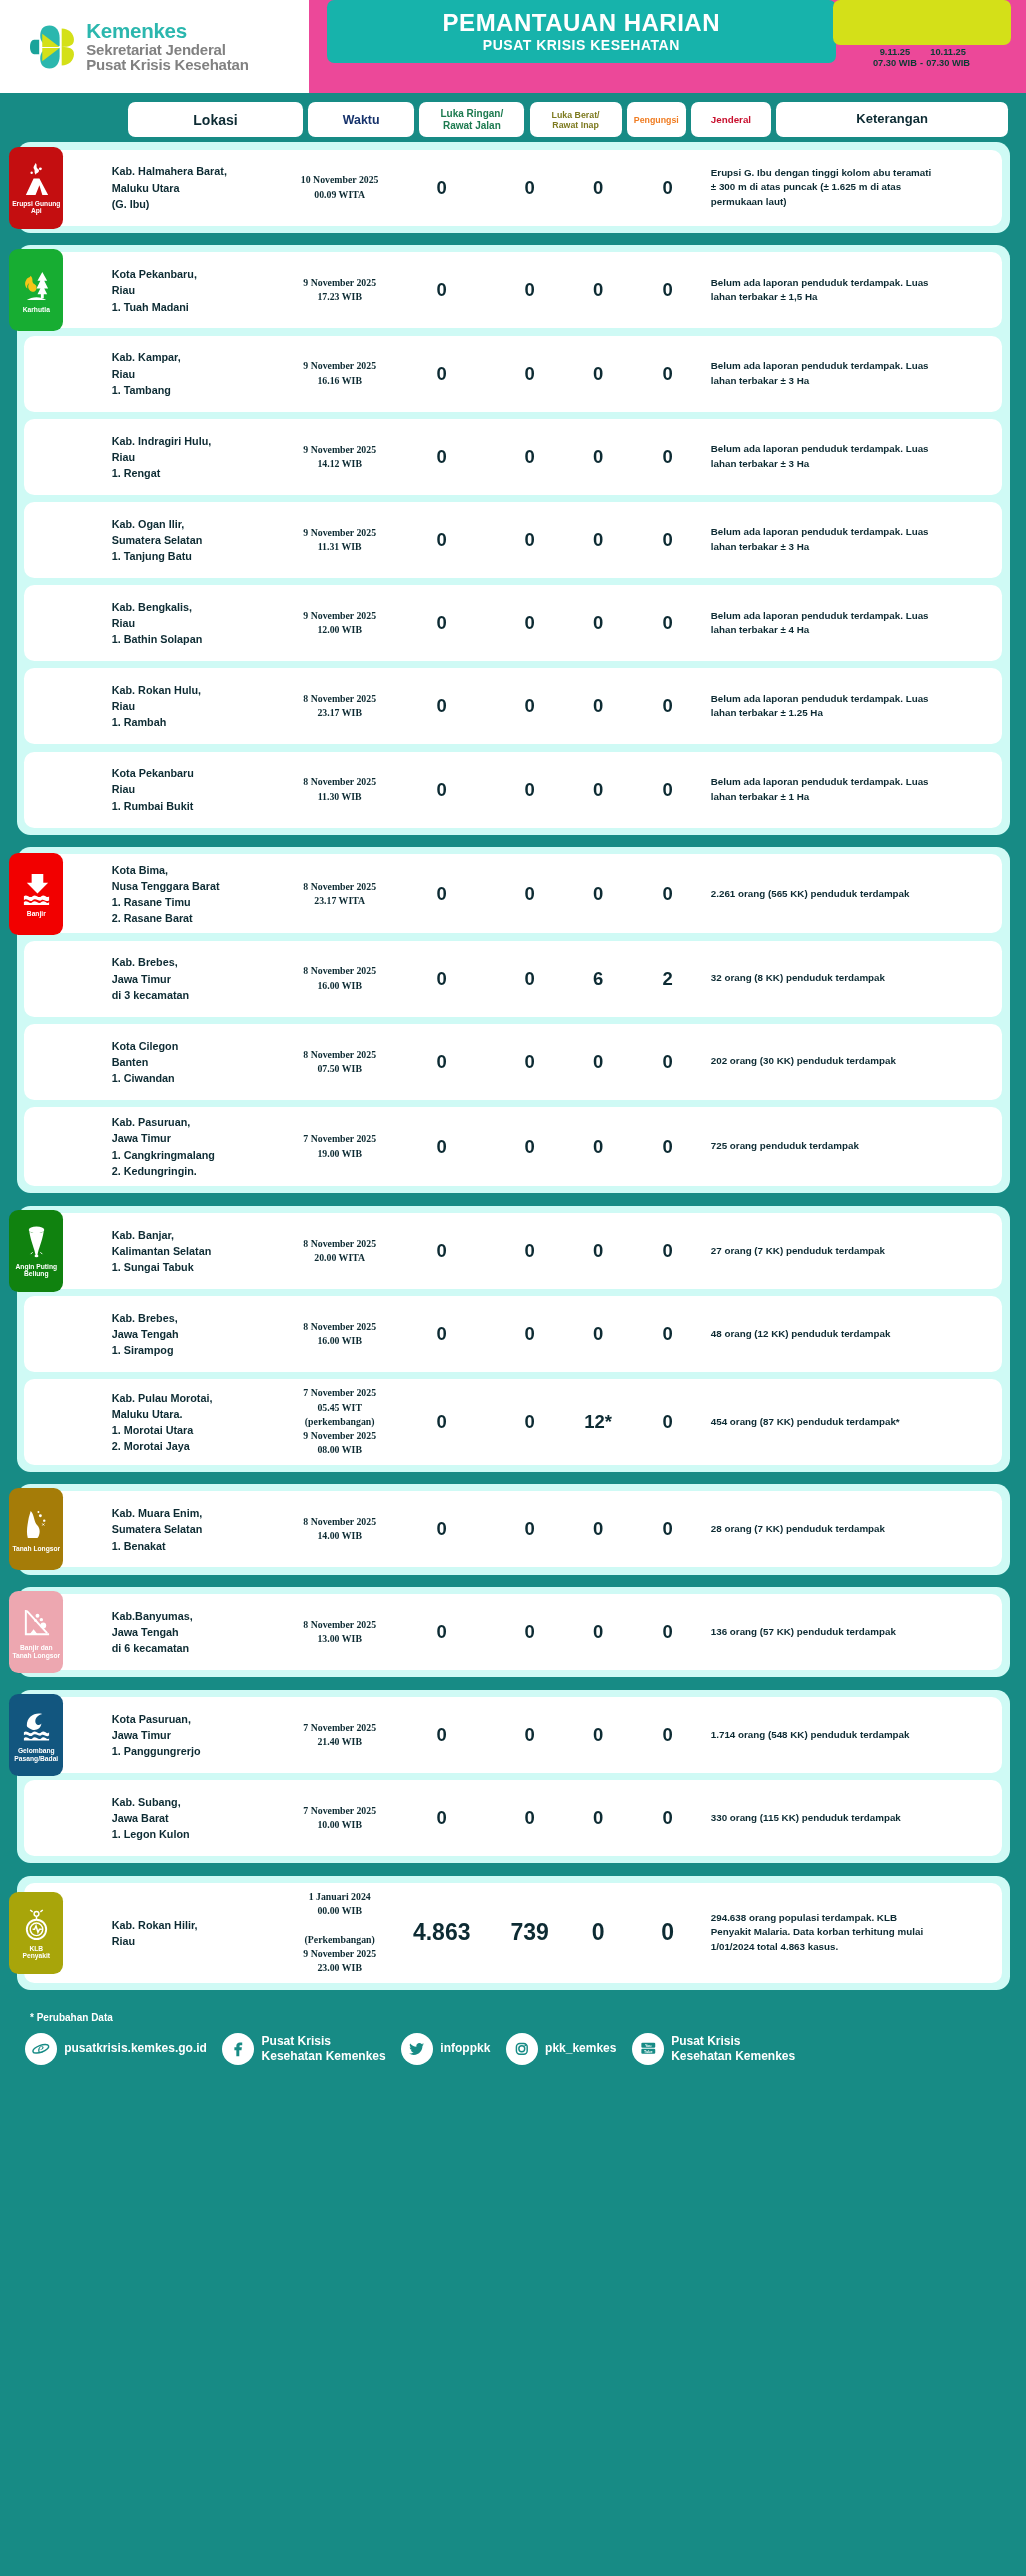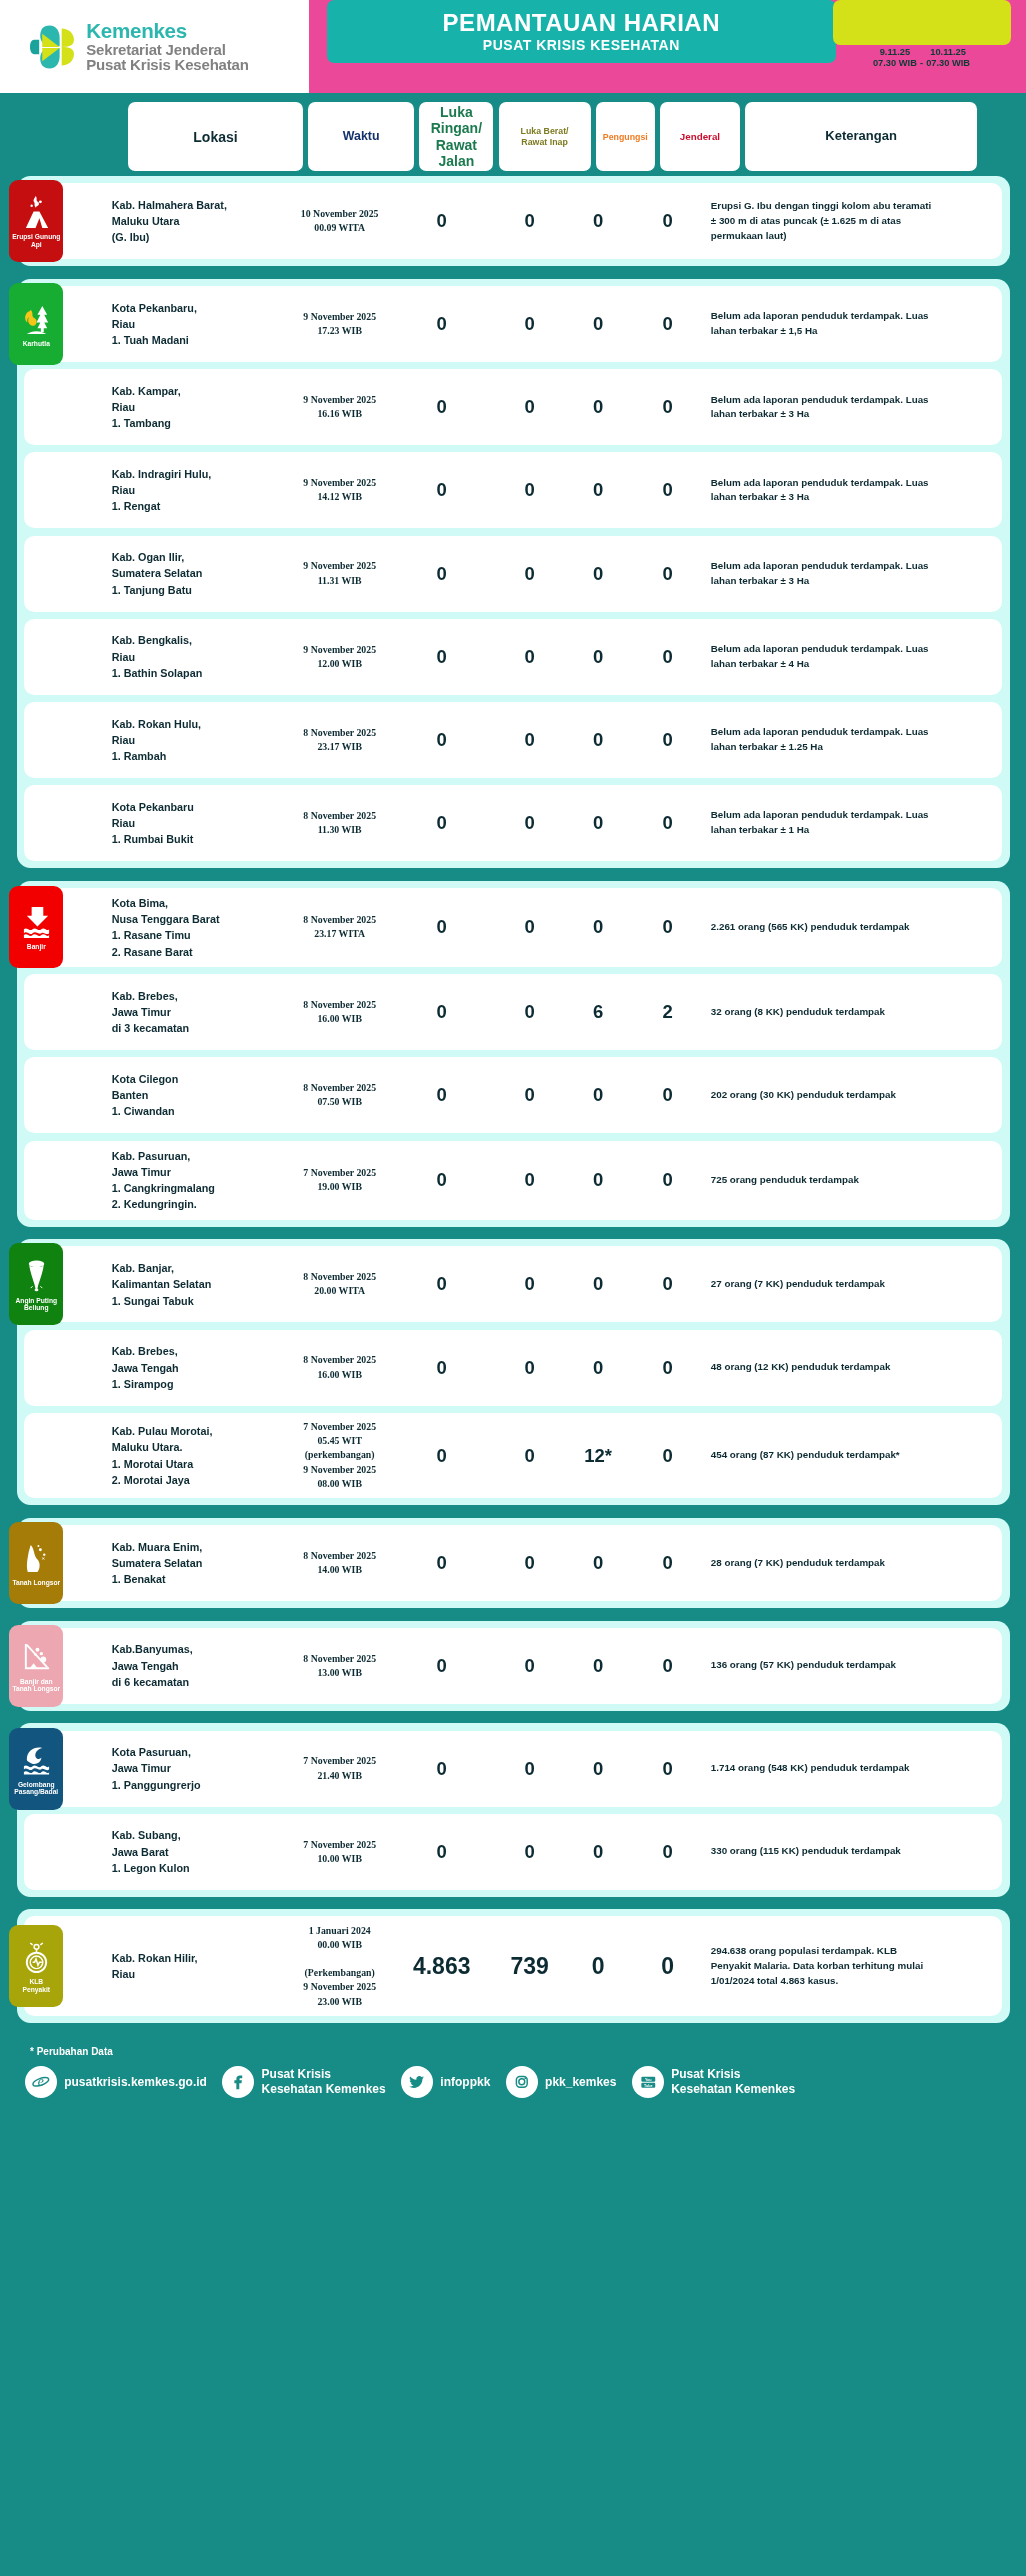--- a/index.html
+++ b/index.html
@@ -55,21 +55,21 @@
     gap: 5.2px;
   }
   .ch {
     background: #fff; border-radius: 7.2px; min-height: 35px;
     display: flex; align-items: center; justify-content: center;
     text-align: center; font-weight: bold; line-height: 1.15;
     padding: 2.1px 3.1px;
   }
   .ch-lokasi  { width: 175px; font-size: 14px; color: #0d2b33; }
   .ch-waktu   { width: 106px; font-size: 12.4px; color: #16326b; }
-  .ch-lr      { width: 74px; font-size: 14px; color: #1c7a4f; }
+  .ch-lr      { width: 105px; font-size: 10px; color: #1c7a4f; }
   .ch-lb      { width: 92px; font-size: 8.8px; color: #7d7a1f; }
   .ch-peng    { width: 59px; font-size: 8.8px; color: #f07c21; }
   .ch-mngl    { width: 80px; font-size: 9.8px; color: #c8102e; }
   .ch-ket     { width: 232px; font-size: 13px; color: #0d2b33; }
 
   
   .group {
     background: #cffaf5; border-radius: 13.4px;
     margin: 0 16.5px 12.4px 16.5px; padding: 7.2px;
     position: relative;

